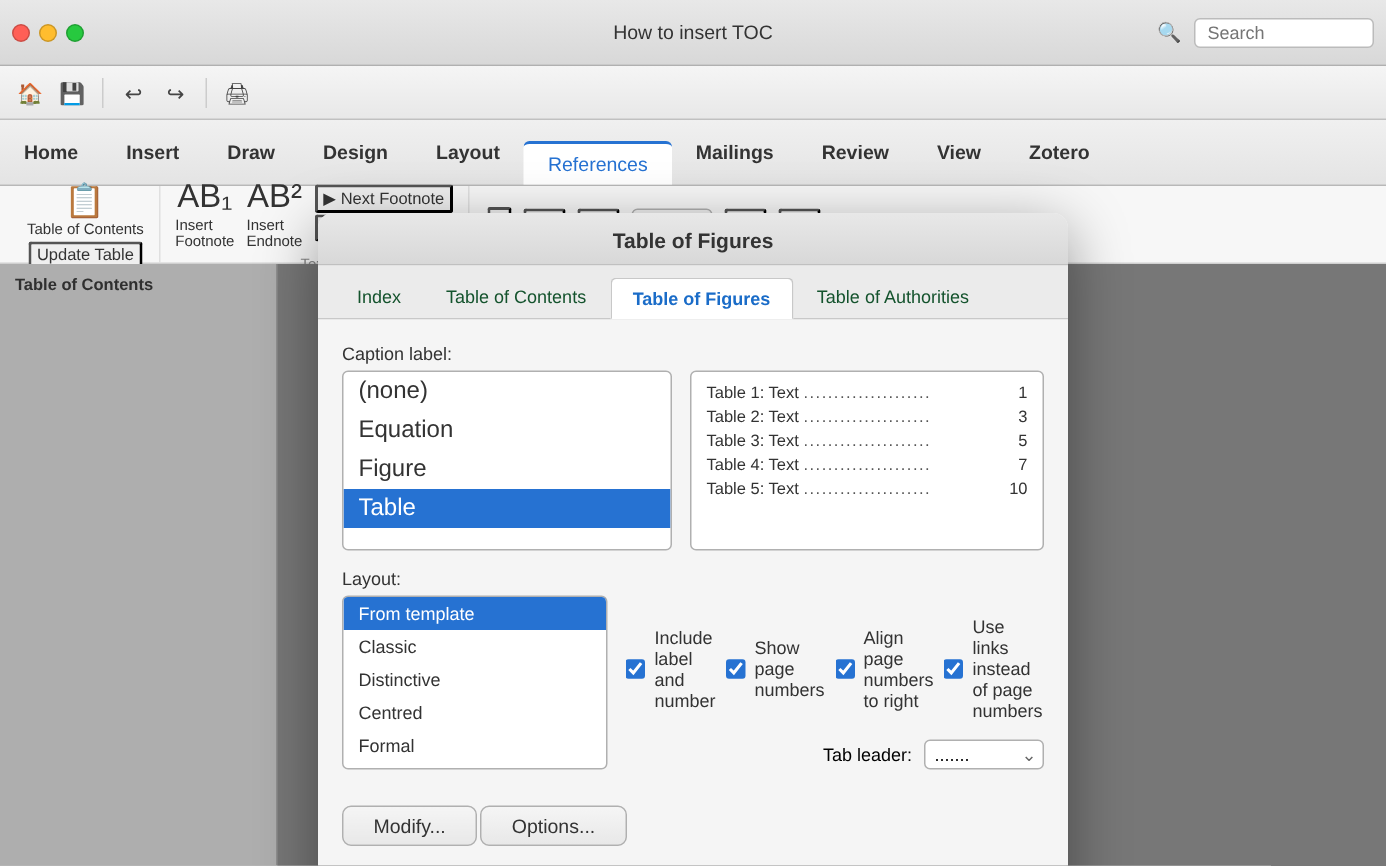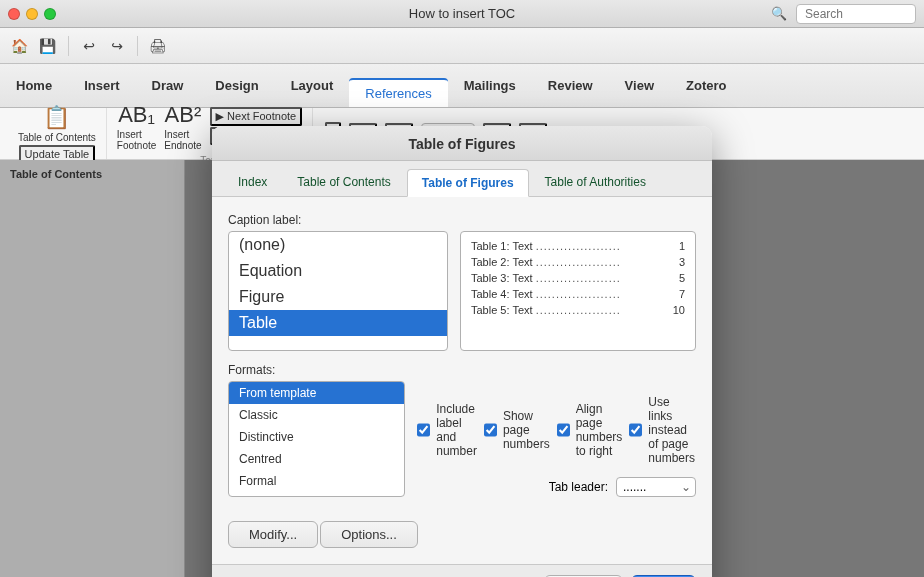--- a/index.html
+++ b/index.html
@@ -1,21 +1,21 @@
 <!DOCTYPE html>
 <html><head>
   <meta charset="utf-8">
   <style>
     * { box-sizing: border-box; margin: 0; padding: 0; }
     body { font-family: -apple-system, BlinkMacSystemFont, 'Helvetica Neue', Arial, sans-serif; font-size: 13px; background: #ececec; width: 924px; height: 577px; overflow: hidden; position: relative; }
 
     
     .title-bar {
       background: linear-gradient(to bottom, #e8e8e8, #d8d8d8);
-      height: 28px;
+      height: 44px;
       display: flex;
       align-items: center;
       padding: 0 8px;
       border-bottom: 1px solid #b0b0b0;
       position: relative;
     }
     .window-controls { display: flex; gap: 6px; align-items: center; }
     .wc { width: 12px; height: 12px; border-radius: 50%; border: 0.5px solid rgba(0,0,0,0.2); }
     .wc-close { background: #ff5f56; }
     .wc-min { background: #ffbd2e; }
@@ -479,21 +479,21 @@
               <span>7</span>
             </div>
             <div class="preview-item">
               <span>Table 5: Text <span class="preview-dots">.....................</span></span>
               <span>10</span>
             </div>
           </div>
         </div>
 
         <div class="formats-section">
-          <div class="section-label">Formats:</div>
+          <div class="section-label">Layout:</div>
           <div class="two-col">
             <div class="formats-list">
               <div class="format-item selected">From template</div>
               <div class="format-item">Classic</div>
               <div class="format-item">Distinctive</div>
               <div class="format-item">Centred</div>
               <div class="format-item">Formal</div>
             </div>
 
             <div style="flex:1;display:flex;flex-direction:column;justify-content:flex-end;">

